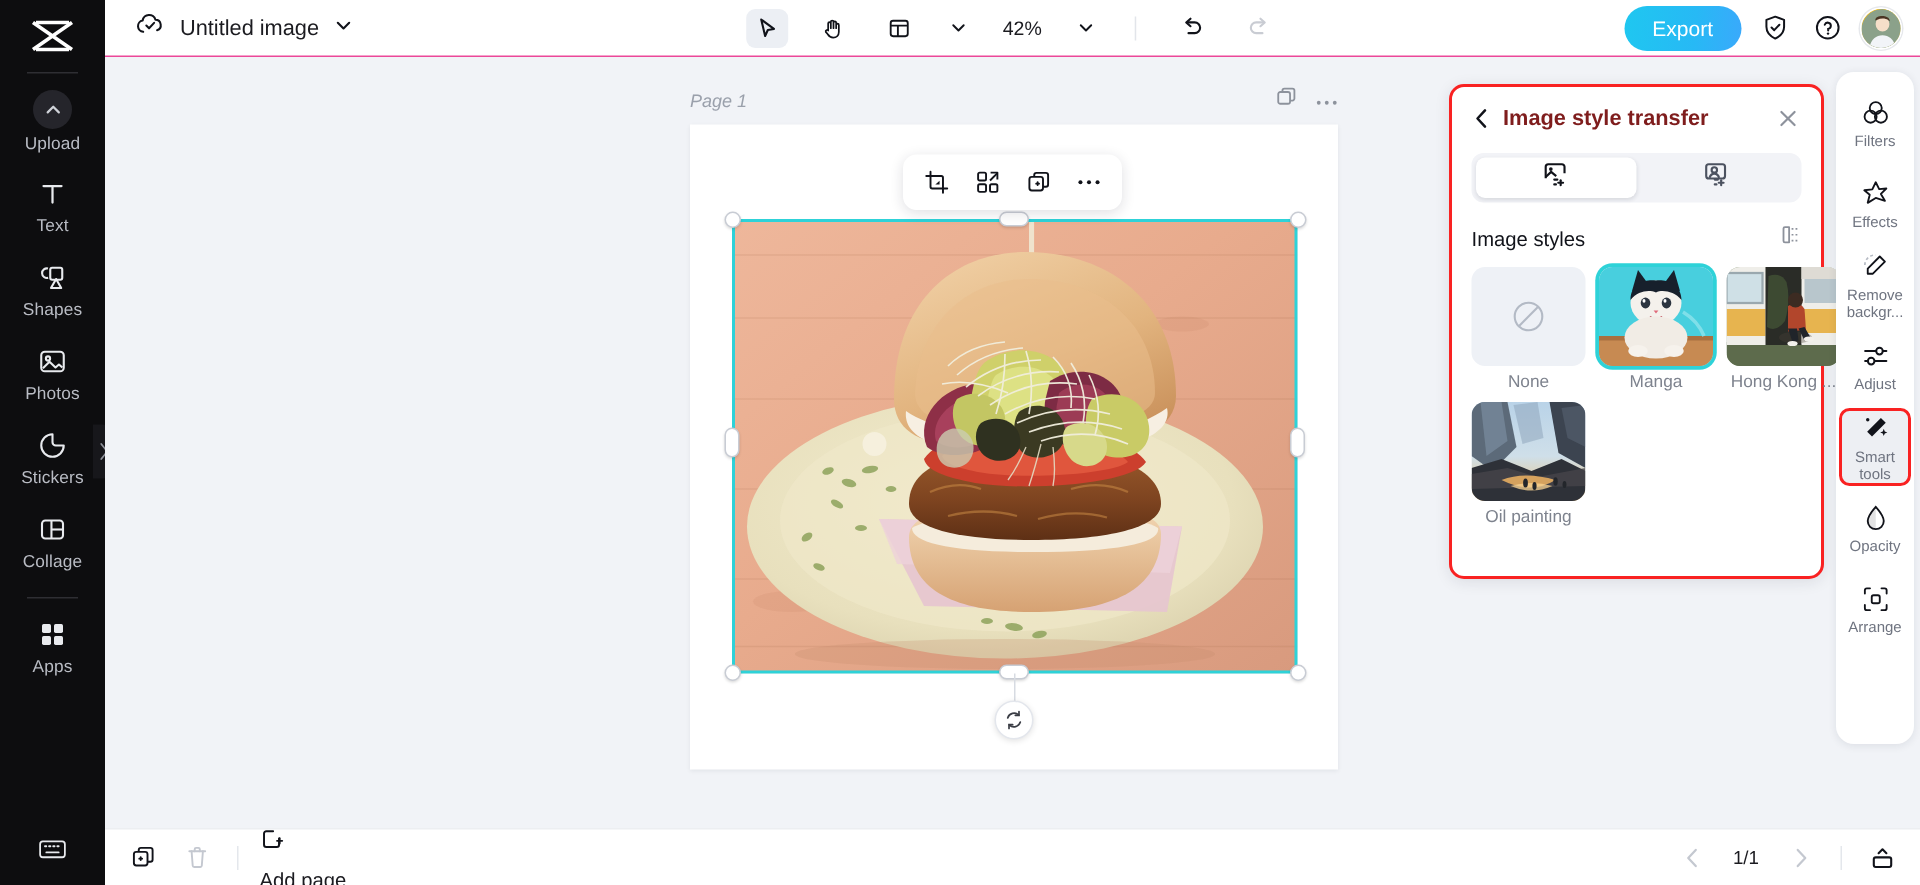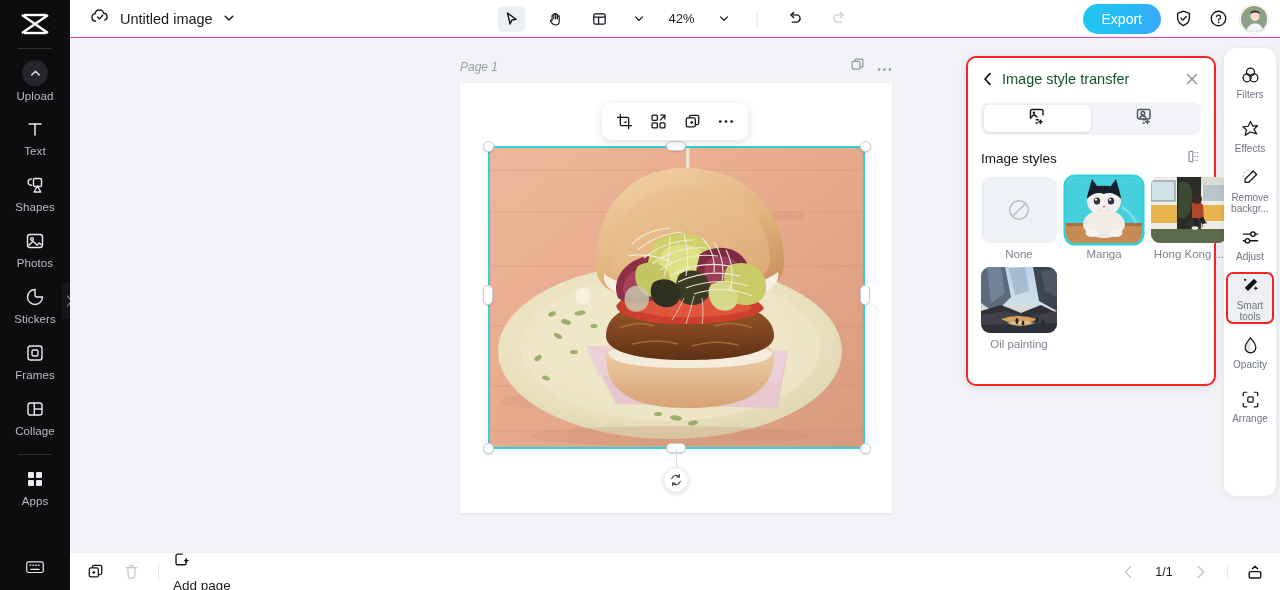--- a/index.html
+++ b/index.html
@@ -123,21 +123,21 @@
   }
 
   
   .style-panel {
     position: absolute; left: 966px; top: 56px; width: 250px; height: 330px;
     background: #fff; border-radius: 10px; border: 2px solid #f92222;
     box-shadow: 0 2px 10px rgba(25,30,50,.10);
   }
   .sp-head { display: flex; align-items: center; height: 42px; padding: 0 12px 0 10px; }
   .sp-back { width: 20px; height: 20px; display:flex; align-items:center; justify-content:center; cursor:pointer;}
-  .sp-title { font-size: 14.5px; font-weight: normal; color: #14532d; margin-left: 4px; flex: 1; }
+  .sp-title { font-size: 14.5px; font-weight: bold; color: #7f1d1d; margin-left: 4px; flex: 1; }
   .sp-close { width: 20px; height: 20px; display:flex; align-items:center; justify-content:center; cursor:pointer;}
   .seg {
     margin: 2px 13px 0; height: 33px; background: #f2f3f7; border-radius: 8px;
     display: flex; padding: 3px;
   }
   .seg-item {
     flex: 1; display: flex; align-items: center; justify-content: center;
     border-radius: 6px; cursor: pointer;
   }
   .seg-item.active { background: #fff; box-shadow: 0 1px 3px rgba(20,25,40,.12); }
@@ -257,31 +257,20 @@
 
     <div class="rail-item">
       <span class="ico">
         <svg width="22" height="22" viewBox="0 0 22 22">
             <path d="M11 3.5 a7.5 7.5 0 1 0 7.5 7.5 H13.2 a2.2 2.2 0 0 1 -2.2 -2.2 Z" fill="none" stroke="#e8eaee" stroke-width="1.4" stroke-linejoin="round"></path>
           </svg>
       </span>
       <span class="lbl">Stickers</span>
     </div>
 
-    <div class="rail-item">
-      <span class="ico">
-        <svg width="22" height="22" viewBox="0 0 22 22">
-            <g fill="none" stroke="#e8eaee" stroke-width="1.4">
-              <rect x="4" y="4" width="14" height="14" rx="2.6"></rect>
-              <rect x="8" y="8" width="6" height="6" rx="1.5"></rect>
-            </g>
-          </svg>
-      </span>
-      <span class="lbl">Frames</span>
-    </div>
 
     <div class="rail-item">
       <span class="ico">
         <svg width="22" height="22" viewBox="0 0 22 22">
             <g fill="none" stroke="#e8eaee" stroke-width="1.4">
               <rect x="4" y="5" width="14" height="12" rx="2.2"></rect>
               <path d="M10.3 5 V17"></path>
               <path d="M10.3 11 H18"></path>
             </g>
           </svg>

